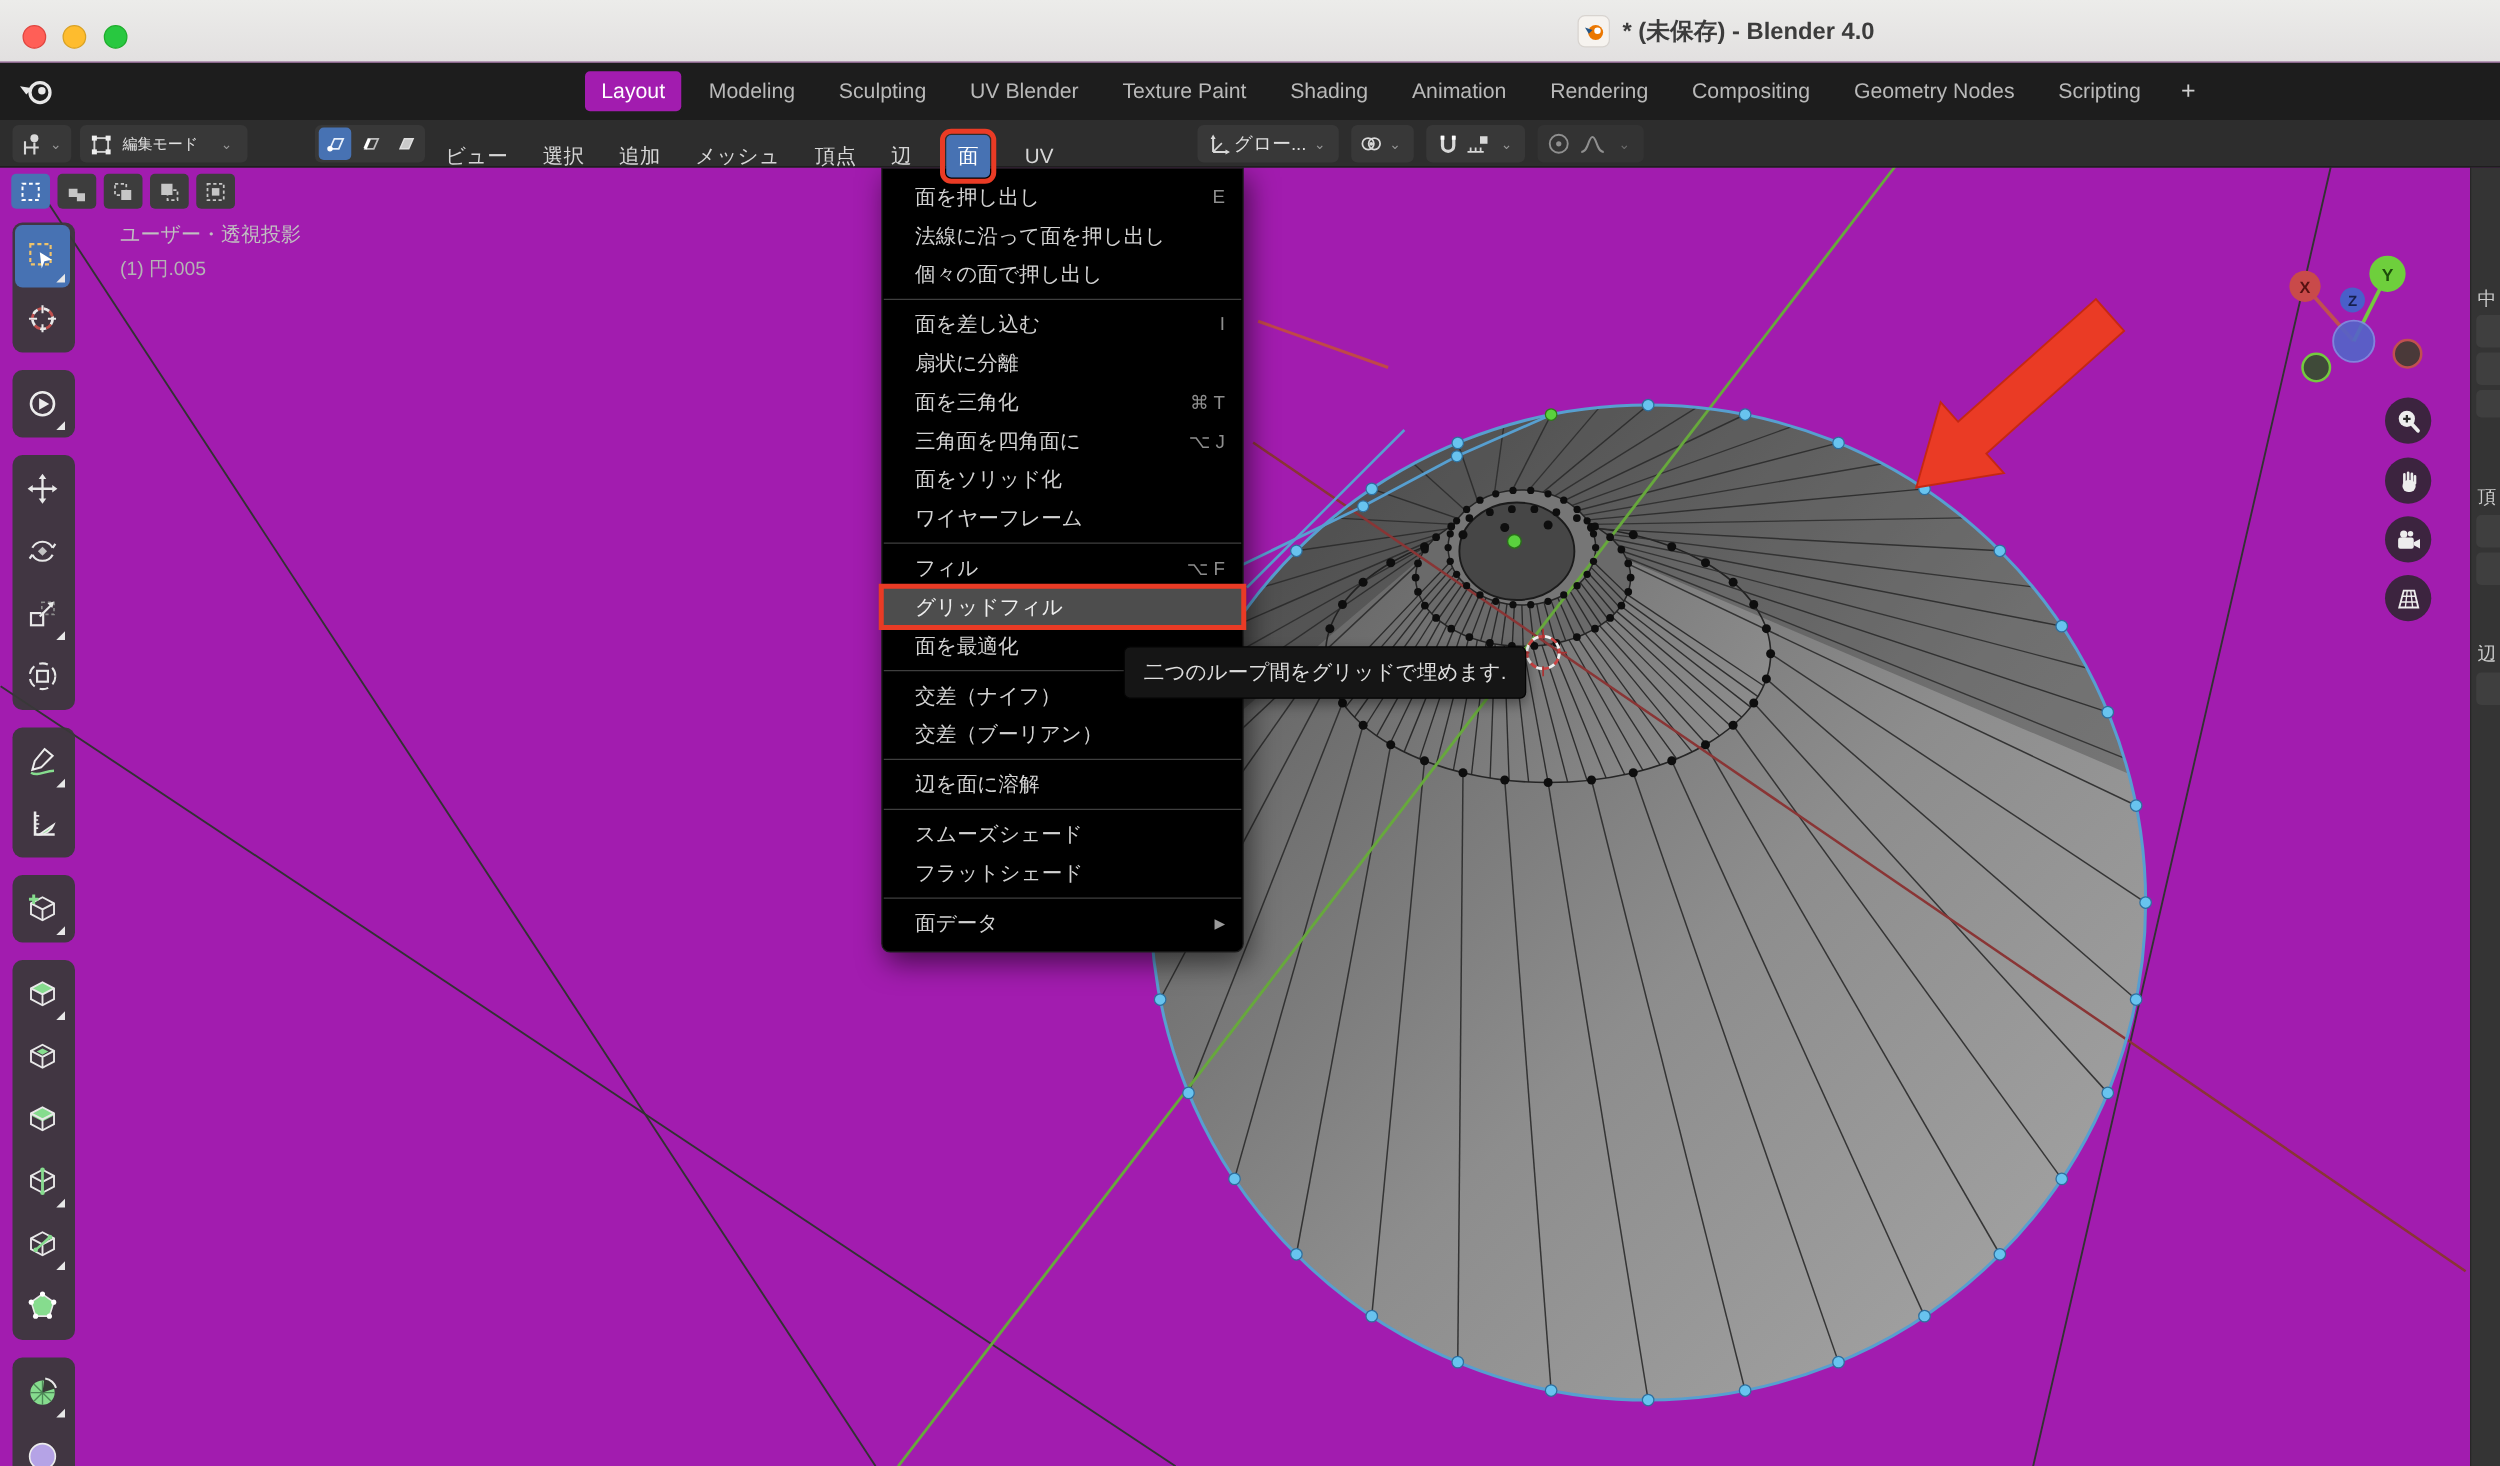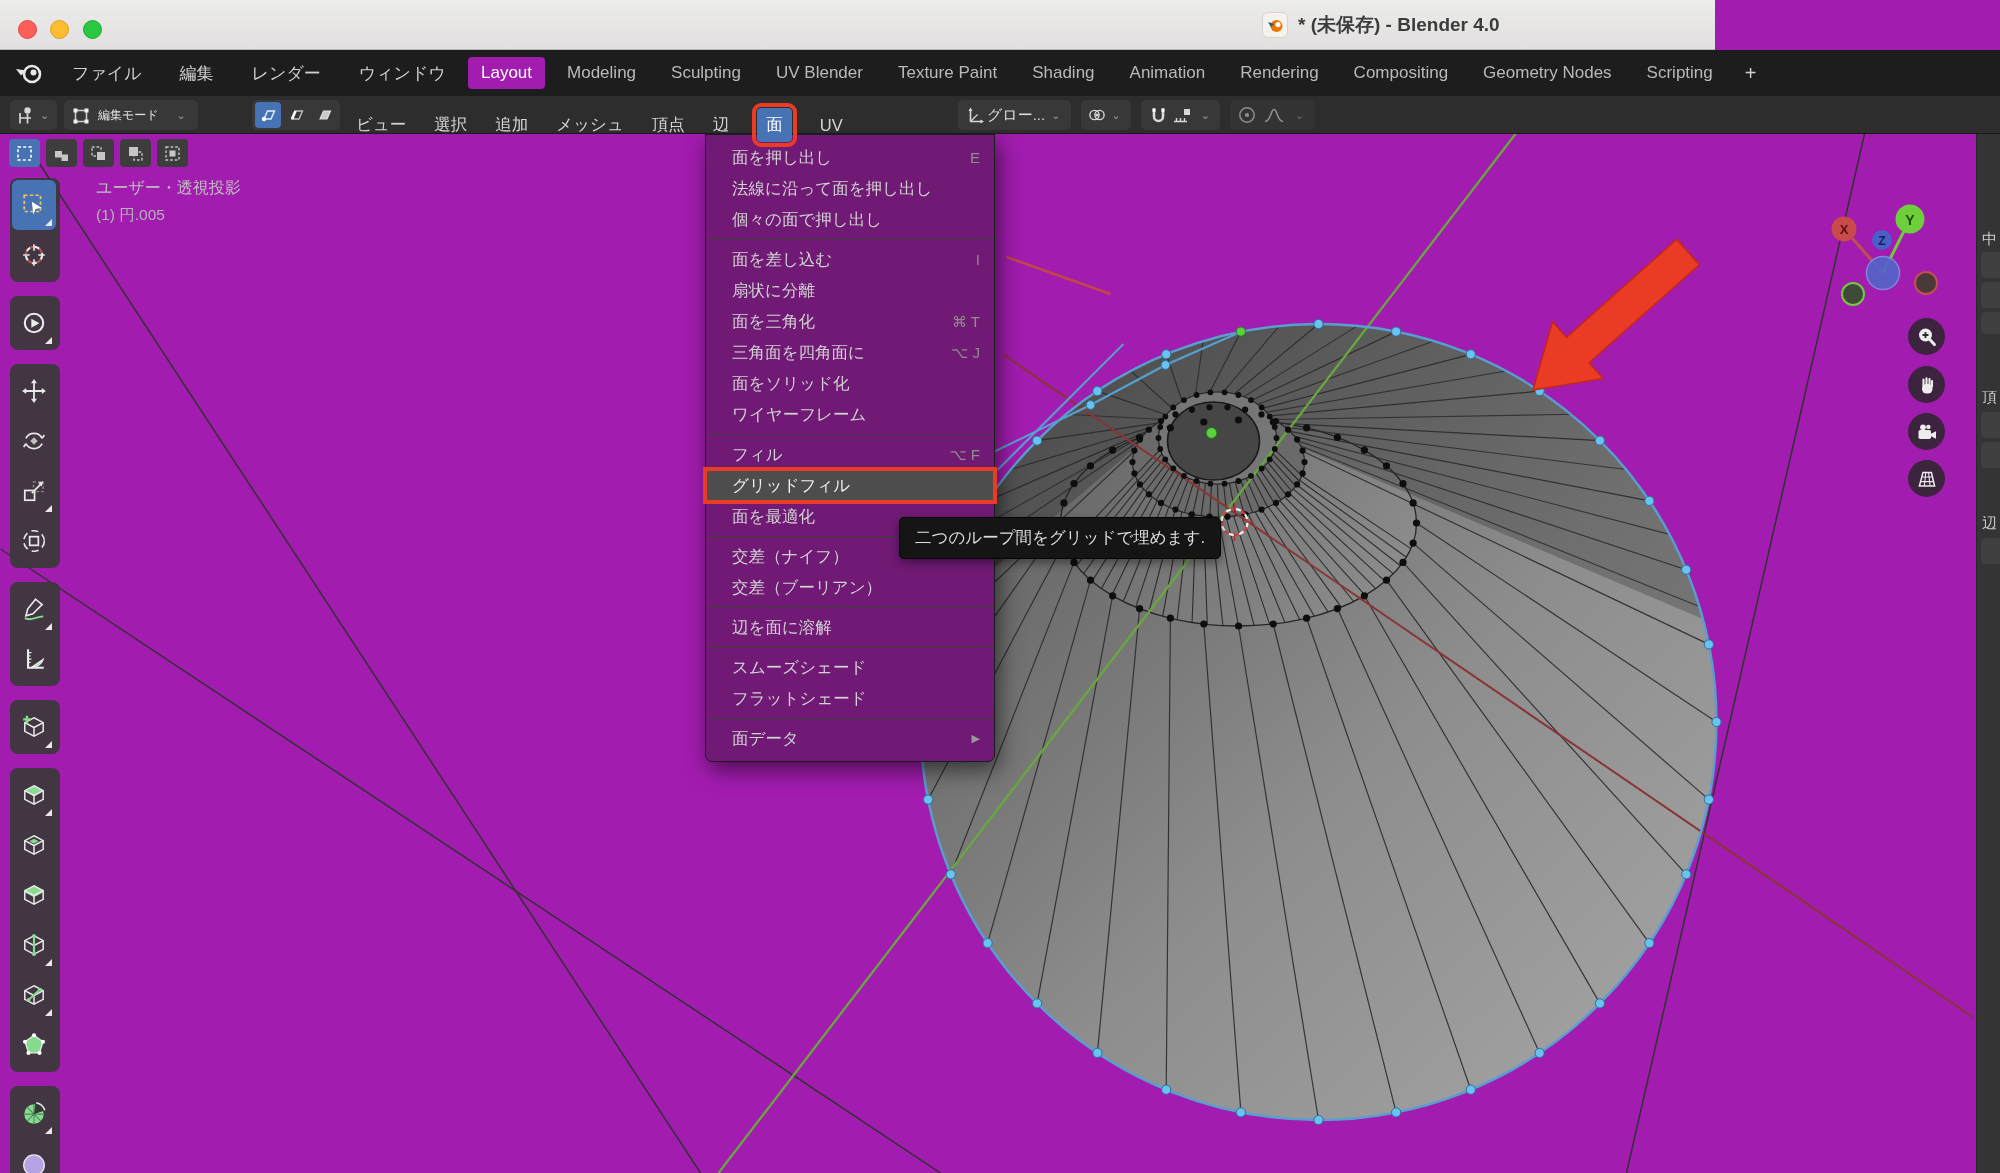--- a/index.html
+++ b/index.html
@@ -1,21 +1,21 @@
 <!DOCTYPE html>
 <html><head>
 <meta charset="utf-8">
 <style>
   * { margin:0; padding:0; box-sizing:border-box; }
   html,body { width:2000px; height:1173px; overflow:hidden; background:#3a3a3a;
     font-family:"Liberation Sans","DejaVu Sans",sans-serif; }
   .abs { position:absolute; }
 
   
-  #titlebar { position:absolute; left:0; top:0; width:1715px; height:50px;
+  #titlebar { position:absolute; left:0; top:0; width:2000px; height:50px;
     background:linear-gradient(#ececea,#e2e0e0); border-bottom:1px solid #b6b4b4; z-index:50; }
   .traffic { position:absolute; top:20px; width:19px; height:19px; border-radius:50%; }
   #tl-red   { left:18px; background:#ff5f57; border:1px solid #e0443e; }
   #tl-yellow{ left:50px; background:#febc2e; border:1px solid #d9a123; }
   #tl-green { left:83px; background:#28c840; border:1px solid #1dad2b; }
   #title-wrap { position:absolute; left:1262px; top:9px; height:32px; display:flex; align-items:center; gap:10px; }
   #app-icon { width:26px; height:26px; border-radius:6px; background:#f6f3ef; border:1px solid #d8d4d0;
     display:flex; align-items:center; justify-content:center; }
   #window-title { font-size:19px; font-weight:bold; color:#3c3c3c; }
 
@@ -71,21 +71,21 @@
     display:flex; align-items:center; justify-content:center; z-index:6; }
 
   
   #side-strip { position:absolute; right:0; top:134px; bottom:0; width:24px; background:#343434;
     border-left:1px solid #272727; z-index:5; }
   #side-chevron { position:absolute; right:4px; top:46px; color:#c8c8c8; font-size:14px; z-index:6; }
   .strip-label { position:absolute; left:5px; color:#cccccc; font-size:15px; }
   .strip-field { position:absolute; left:4px; width:20px; background:#3f3f3f; border-radius:4px 0 0 4px; }
 
   
-  #ctx-menu { position:absolute; left:705px; top:134px; width:290px; background:#701a75;
+  #ctx-menu { position:absolute; left:705px; top:134px; width:290px; background:#000000;
     border:1px solid #1c1c1c; border-radius:0 0 7px 7px; box-shadow:4px 8px 22px rgba(0,0,0,.55);
     padding:7px 0; z-index:20; }
   .mi { height:31px; display:flex; align-items:center; padding:0 14px 0 26px; }
   .mi-label { color:#d2d2d2; font-size:16.5px; flex:1; white-space:nowrap; }
   .mi-shortcut { color:#8e8e8e; font-size:15px; }
   .mi-sub { color:#9a9a9a; font-size:11px; }
   .mi.highlighted { background:#4d4d4d; }
   .mi.highlighted .mi-label { color:#efefef; }
   .mi.annotated { outline:4px solid #ea3b25; outline-offset:-1px; }
   .mi-sep { height:1px; background:#3f3f3f; margin:4px 1px; }
@@ -610,27 +610,20 @@
     <div id="window-title">* (未保存) - Blender 4.0</div>
   </div>
 </div>
 
 <div id="menubar">
   <svg id="blender-logo" width="30" height="26">
     <circle cx="18" cy="14" r="8" fill="none" stroke="#e8e8e8" stroke-width="2.6"></circle>
     <circle cx="19.5" cy="12.5" r="3" fill="#e8e8e8"></circle>
     <path d="M2 9l10 1.5-5 5z" fill="#e8e8e8"></path>
   </svg>
-  <div id="mb-items" style="display:flex">
-      <div class="mb-item">ファイル</div>
-      <div class="mb-item">編集</div>
-      <div class="mb-item">レンダー</div>
-      <div class="mb-item">ウィンドウ</div>
-      <div class="mb-item">ヘルプ</div>
-    </div>
   <div id="ws-tabs">
       <div class="ws-tab active">Layout</div>
       <div class="ws-tab">Modeling</div>
       <div class="ws-tab">Sculpting</div>
       <div class="ws-tab">UV Blender</div>
       <div class="ws-tab">Texture Paint</div>
       <div class="ws-tab">Shading</div>
       <div class="ws-tab">Animation</div>
       <div class="ws-tab">Rendering</div>
       <div class="ws-tab">Compositing</div>

